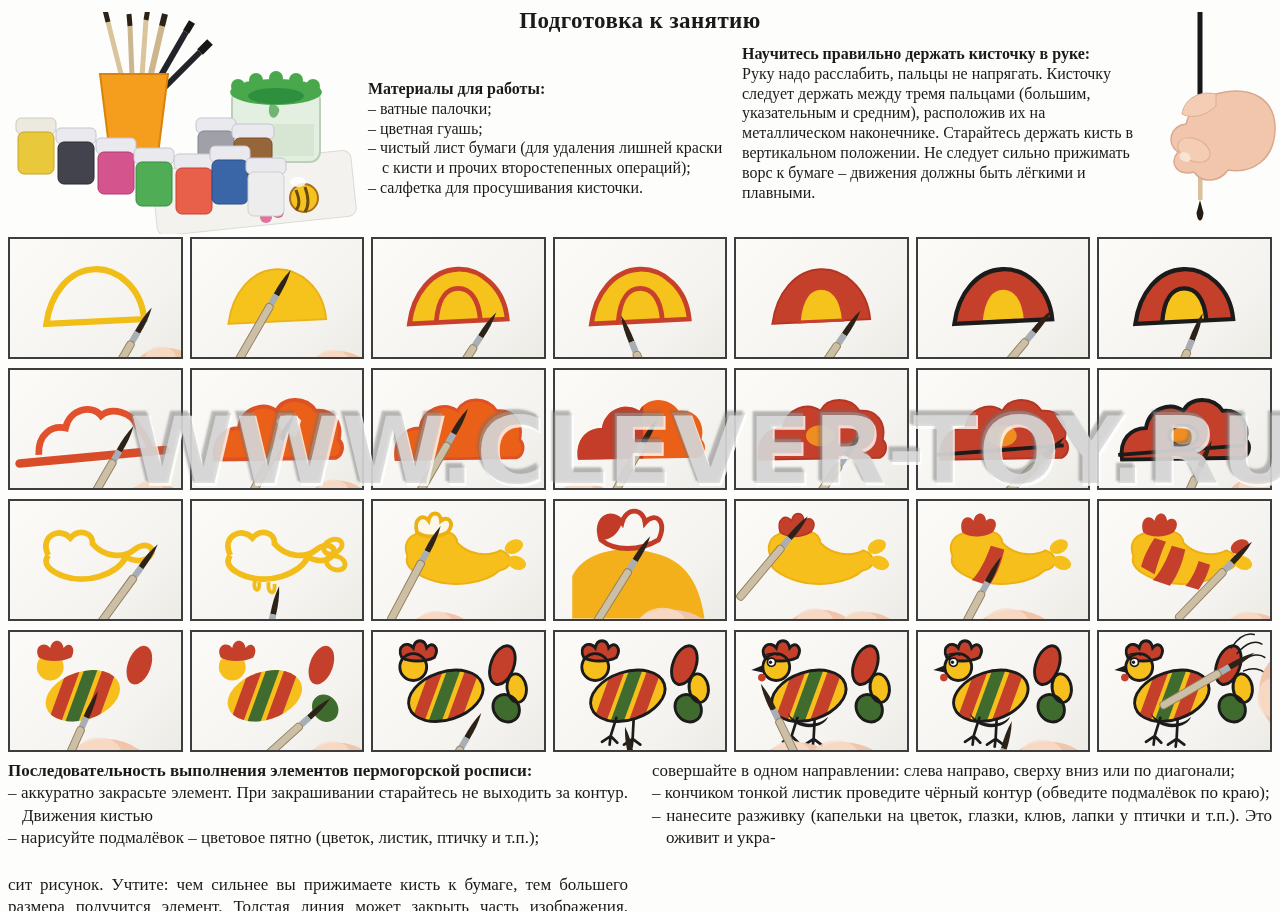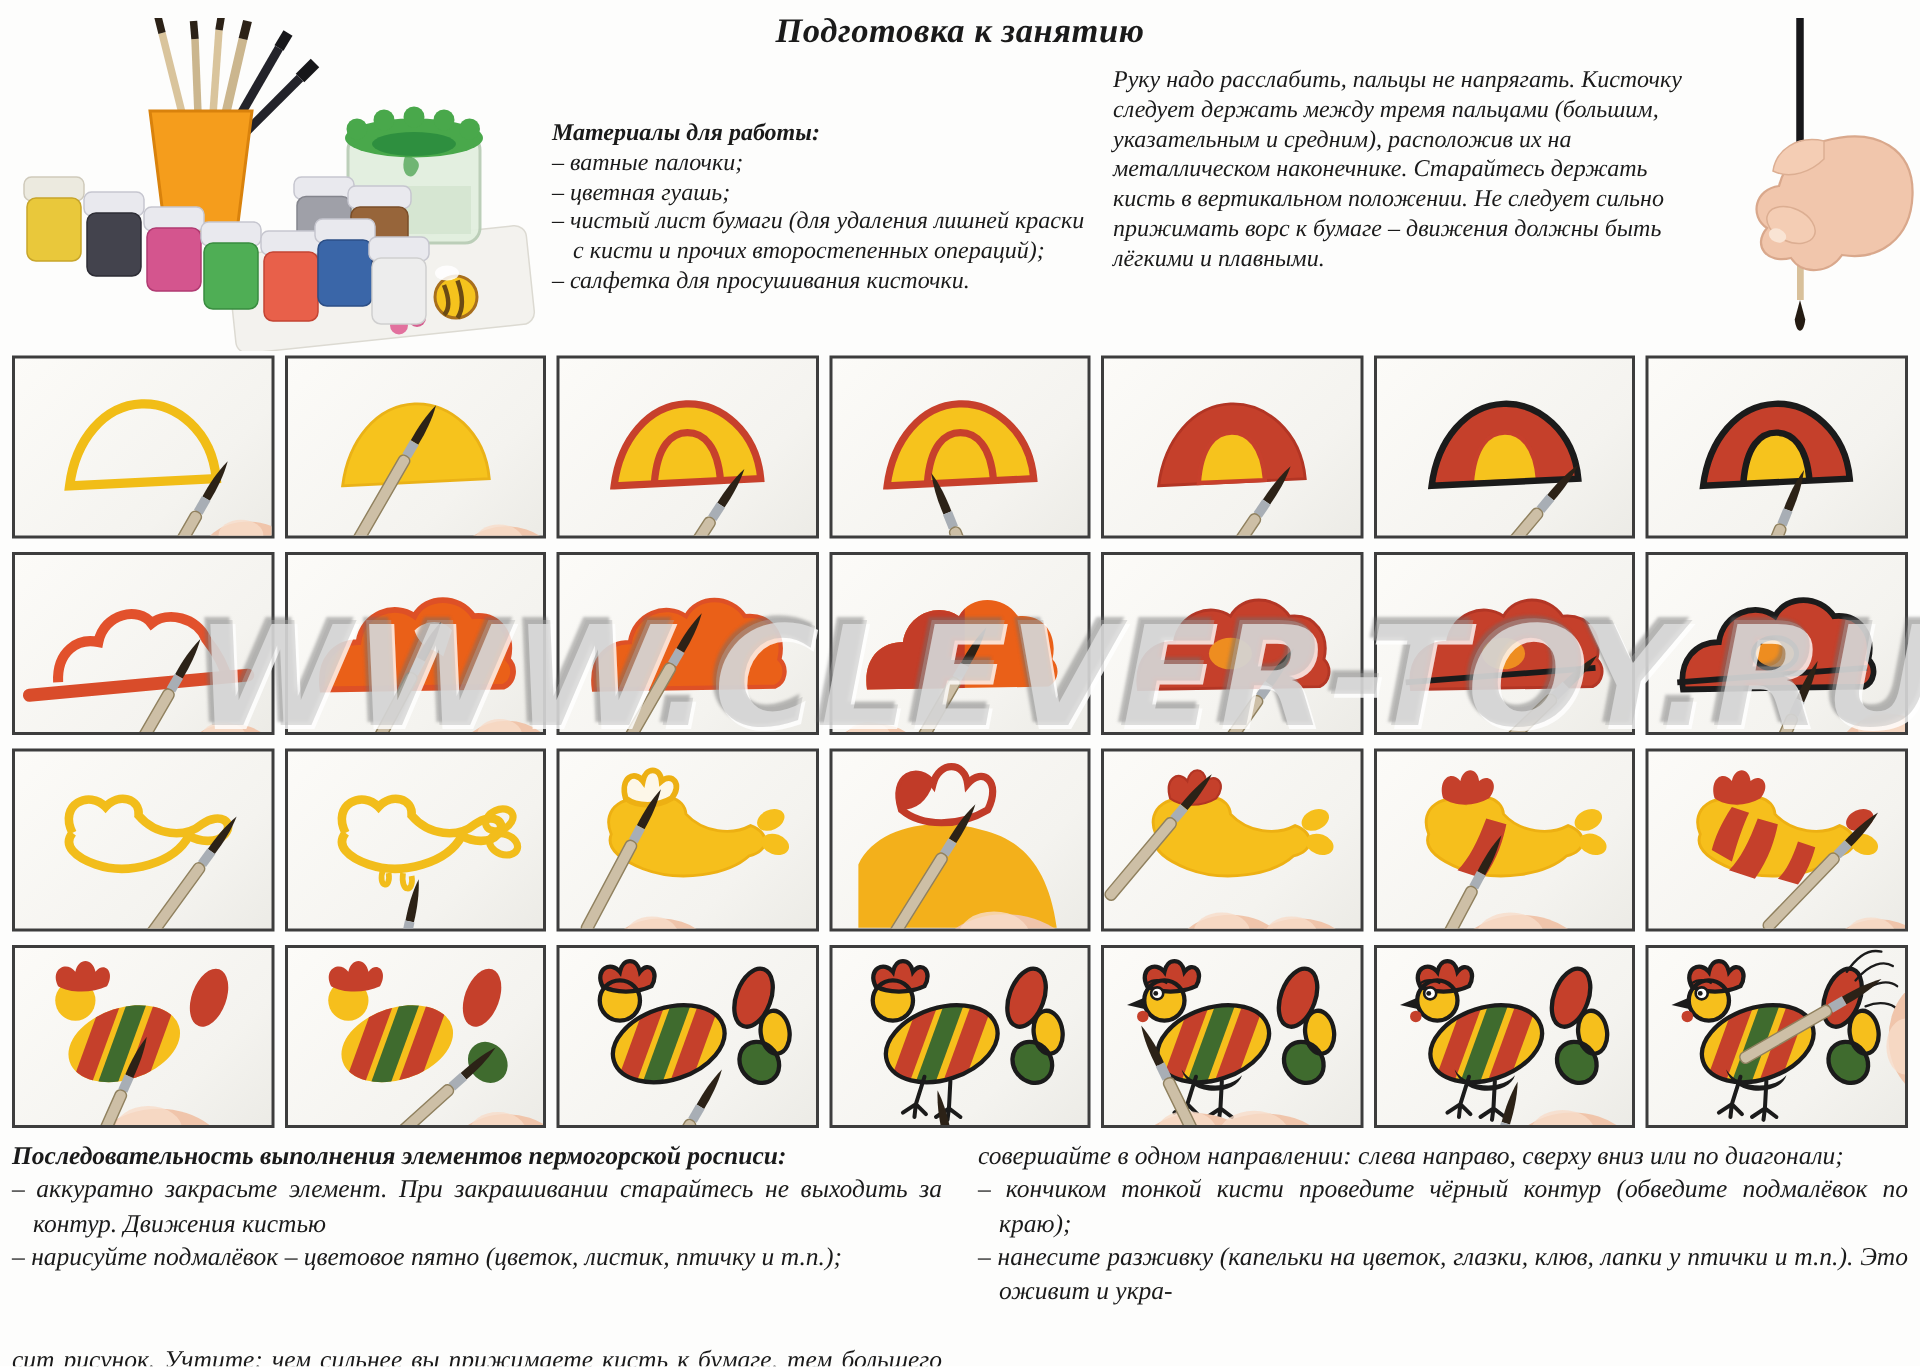--- a/index.html
+++ b/index.html
@@ -1,17 +1,17 @@
 <!DOCTYPE html>
 <html><head>
 <meta charset="utf-8">
 <style>
   html,body{margin:0;padding:0;background:#ffffff;}
   .page{position:relative;width:1280px;height:911px;background:#fdfdfc;overflow:hidden;
-        font-family:"Liberation Serif", serif;color:#1a1a1a;font-style:italic;}
+        font-family:"Liberation Serif", serif;color:#1a1a1a;}
   .title{position:absolute;top:8px;left:0;right:0;text-align:center;
          font-size:23px;font-weight:bold;letter-spacing:.4px;}
   
   .photo{position:absolute;}
   .photo svg{display:block;width:100%;height:100%;}
   .photo-materials{left:4px;top:12px;width:360px;height:222px;}
   .photo-hand{left:1128px;top:2px;width:150px;height:238px;}
   
   .col-materials{position:absolute;left:368px;top:44px;width:364px;font-size:16px;line-height:1.24;margin-top:35px;}
   .col-hold{position:absolute;left:742px;top:44px;width:396px;font-size:16px;line-height:1.24;}
@@ -188,20 +188,21 @@
 
   <div class="col-materials">
     <div class="colhead">Материалы для работы:</div>
     <div class="li">– ватные палочки;</div>
     <div class="li">– цветная гуашь;</div>
     <div class="li">– чистый лист бумаги (для удаления лишней краски с кисти и прочих второстепенных операций);</div>
     <div class="li">– салфетка для просушивания кисточки.</div>
   </div>
 
   <div class="col-hold">
+    <div class="colhead">Научитесь правильно держать кисточку в руке:</div>
     <div>Руку надо расслабить, пальцы не напрягать. Кисточку следует держать между тремя пальцами (большим, указательным и средним), расположив их на металлическом наконечнике. Старайтесь держать кисть в вертикальном положении. Не следует сильно прижимать ворс к бумаге – движения должны быть лёгкими и плавными.</div>
   </div>
 
   <div class="photo photo-hand">
     <svg viewBox="0 0 150 238">
       <g>
         <rect x="69.5" y="10" width="5" height="140" fill="#17171a"></rect>
         <rect x="70" y="150" width="4.5" height="48" fill="#d8c09a"></rect>
         <path d="M72 198 L68.5 211 C69.5 221 74.5 221 75.5 211 Z" fill="#241b12"></path>
       </g>
@@ -548,21 +549,21 @@
   <div class="watermark">WWW.CLEVER-TOY.RU</div>
 
   <div class="sequence">
     <div>
       <div class="seq-head">Последовательность выполнения элементов пермогорской росписи:</div>
       <div class="li">– аккуратно закрасьте элемент. При закрашивании старайтесь не выходить за контур. Движения кистью</div>
       <div class="li">– нарисуйте подмалёвок – цветовое пятно (цветок, листик, птичку и т.п.);</div>
     </div>
     <div>
       <div>совершайте в одном направлении: слева направо, сверху вниз или по диагонали;</div>
-      <div class="li">– кончиком тонкой кисти проведите чёрный контур (обведите подмалёвок по краю);</div>
+      <div class="li">– кончиком тонкой листик проведите чёрный контур (обведите подмалёвок по краю);</div>
       <div class="li">– нанесите разживку (капельки на цветок, глазки, клюв, лапки у птички и т.п.). Это оживит и укра-</div>
     </div>
     <div>
       <div>сит рисунок. Учтите: чем сильнее вы прижимаете кисть к бумаге, тем большего размера получится элемент. Толстая линия может закрыть часть изображения. Поэтому мелкие детали рисуйте самым кончиком кисти, чтобы линии получались тонкими и красивыми.</div>
     </div>
   </div>
 
 </div>
 
 </body></html>

